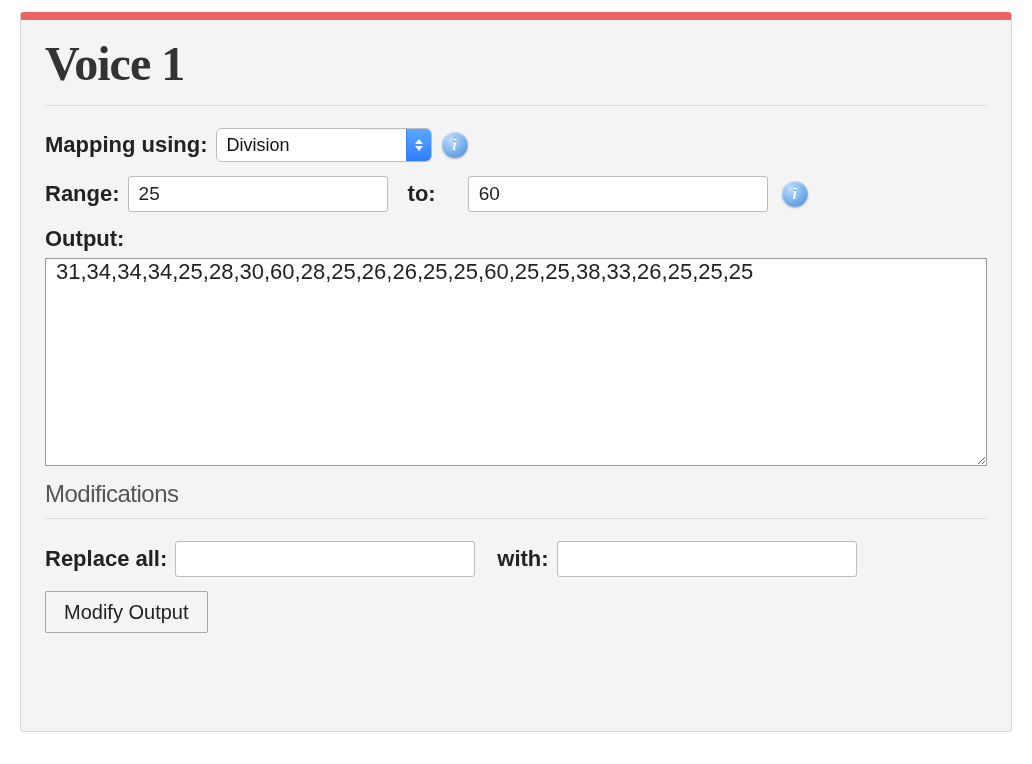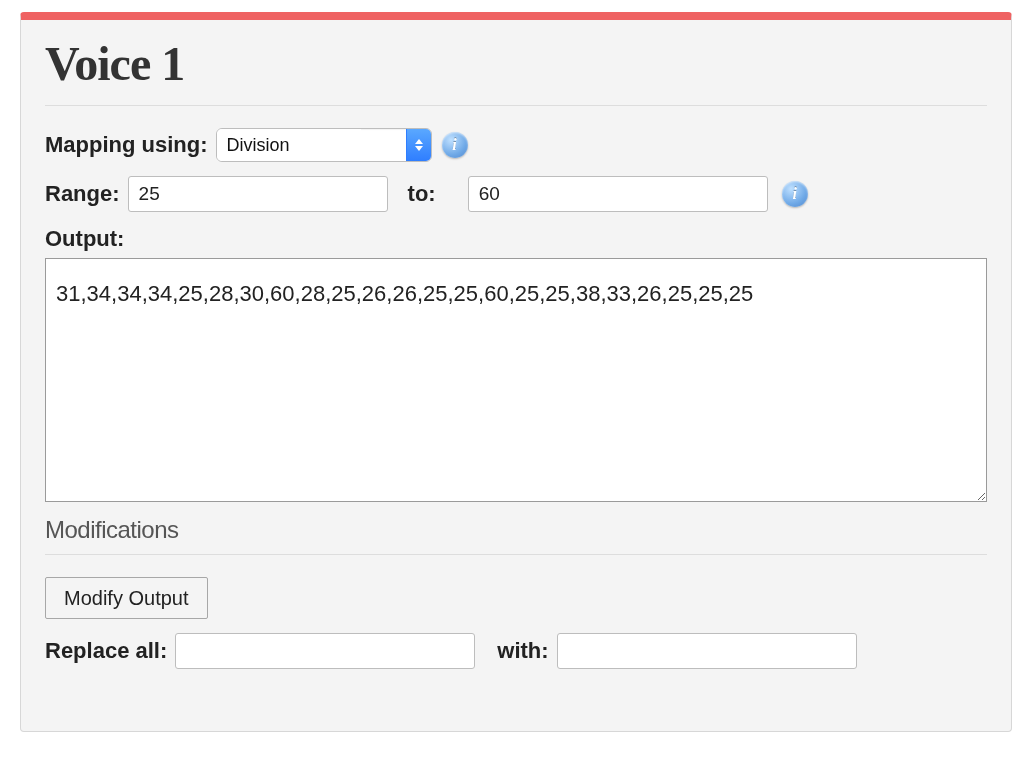--- a/index.html
+++ b/index.html
@@ -126,27 +126,27 @@
     padding: 2px 10px;
     box-sizing: border-box;
     color: #222222;
     font-family: "Lucida Grande", "Segoe UI", Arial, sans-serif;
   }
   .range-from { width: 260px; margin-right: 20px; }
   .range-to   { width: 300px; margin-left: 24px; }
 
   .output-area {
     width: 100%;
-    height: 244px;
+    height: 208px;
     resize: both;
     overflow: auto;
     border: 1px solid #9a9a9a;
     background: #ffffff;
     font-size: 22px;
-    padding: 22px 10px;
+    padding: 0 10px;
     box-sizing: border-box;
     font-family: "Lucida Grande", "Segoe UI", Arial, sans-serif;
     color: #222222;
     margin-top: 2px;
     margin-bottom: 2px;
   }
 
   .modify-btn {
     height: 42px;
     padding: 0 18px;
@@ -202,24 +202,24 @@
       <span class="label">Output:</span>
     </div>
     
     <textarea class="output-area" style="">31,34,34,34,25,28,30,60,28,25,26,26,25,25,60,25,25,38,33,26,25,25,25</textarea>
 
     
     <h2 class="subtitle">Modifications</h2>
     <hr class="sep">
 
     <div class="row">
-      <button class="modify-btn">Modify Output</button>
-    </div>
-
-    <div class="row">
       <span class="label">Replace all:</span>
       <input class="txt replace-from" type="text" value="" style="">
       <span class="label">with:</span>
       <input class="txt replace-with" type="text" value="" style="">
     </div>
 
+    <div class="row">
+      <button class="modify-btn">Modify Output</button>
+    </div>
+
   </div>
 </div>
 
 </body></html>

